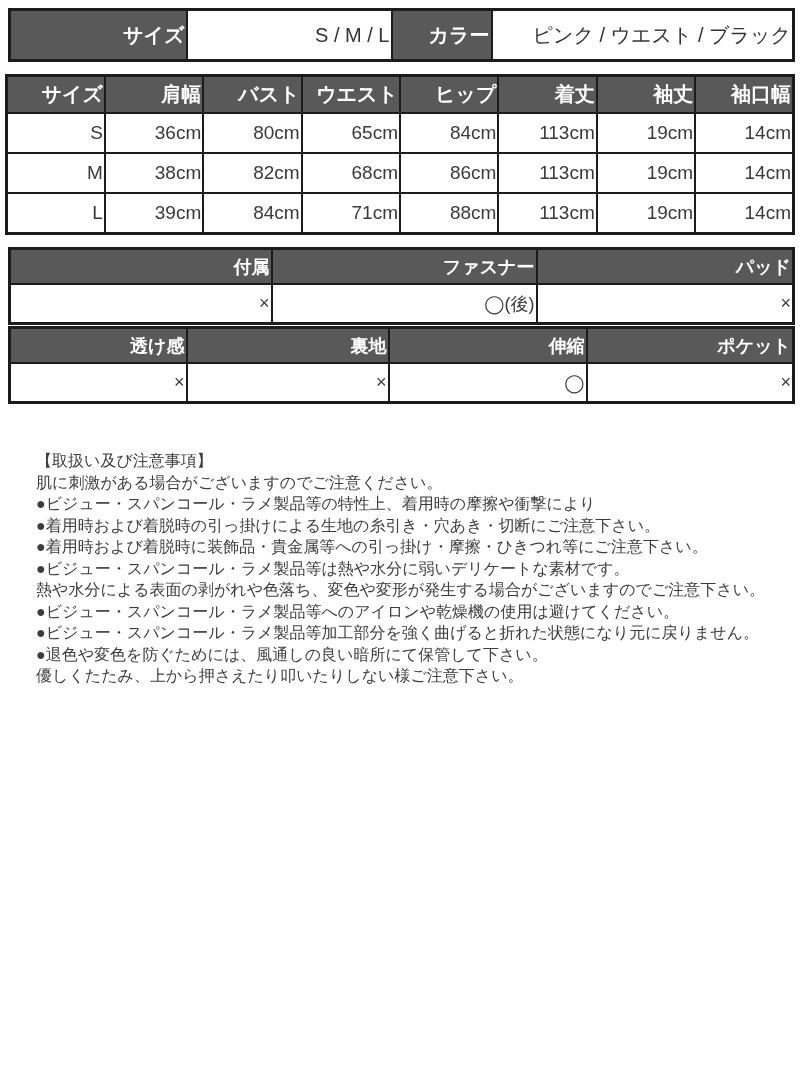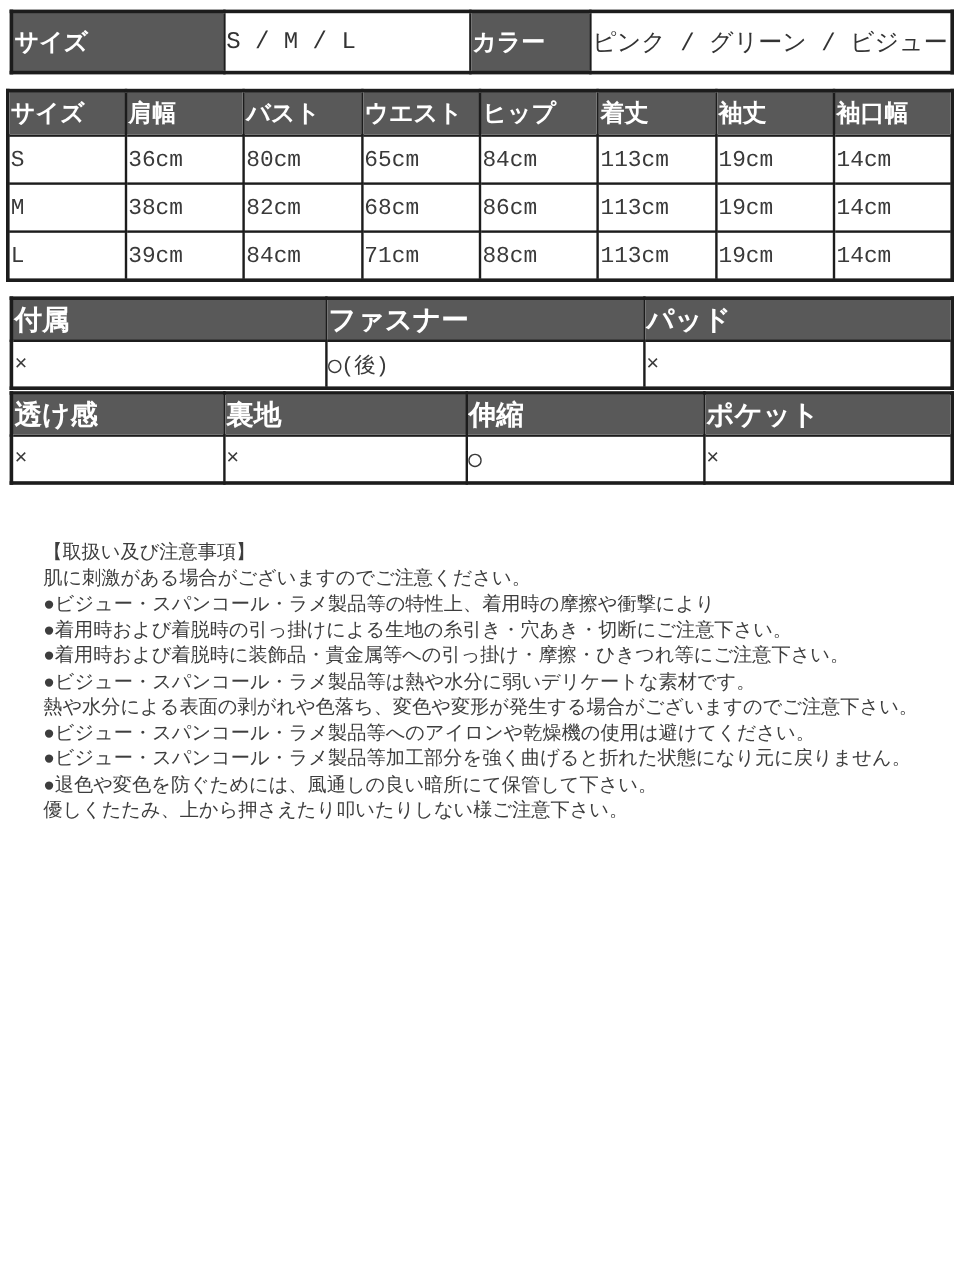--- a/index.html
+++ b/index.html
@@ -13,25 +13,24 @@
     height: 1067px;
     overflow: hidden;
     color: #333333;
   }
   table {
     border-collapse: collapse;
     table-layout: fixed;
   }
   th, td {
     border: 2px solid #1c1c1c;
-    text-align: left;
+    text-align: right;
     vertical-align: middle;
     overflow: hidden;
     white-space: nowrap;
-    font-family: Liberation Mono, monospace;
   }
   .hdr {
     background: #595959;
     color: #ffffff;
     font-weight: bold;
   }
   
   .spec-table {
     width: 784px;
     margin: 8px 0 0 8px;
@@ -49,21 +48,21 @@
   }
   .meas-table th { height: 33px; font-size: 20px; }
   .meas-table td { height: 36px; font-size: 19px; color: #3a3a3a; }
   
   .feat-table {
     width: 784px;
     border: 3px solid #1c1c1c;
   }
   .feat-table.first { margin: 12px 0 0 8px; }
   .feat-table.second { margin: 1px 0 12px 8px; }
-  .feat-table th { height: 31px; font-size: 23px; }
+  .feat-table th { height: 31px; font-size: 18px; }
   .feat-table td { height: 35px; font-size: 18px; color: #3a3a3a; }
   
   .care-notes {
     margin: 46px 40px 0 36px;
     font-size: 16px;
     line-height: 21.5px;
     color: #3d3d3d;
   }
   .care-notes div { white-space: nowrap; }
 </style>
@@ -75,21 +74,21 @@
     <col style="width:177px">
       <col style="width:205px">
       <col style="width:100px">
       <col style="width:302px">
   </colgroup>
   <tbody>
       <tr>
     <th class="hdr">サイズ</th>
     <td>S / M / L</td>
     <th class="hdr">カラー</th>
-    <td>ピンク / グリーン / ビジュー</td>
+    <td>ピンク / ウエスト / ブラック</td>
   </tr>
 </tbody>
   </table>
 
 <table class="meas-table">
   <tbody>
       <tr>
     <th class="hdr">サイズ</th>
     <th class="hdr">肩幅</th>
     <th class="hdr">バスト</th>

